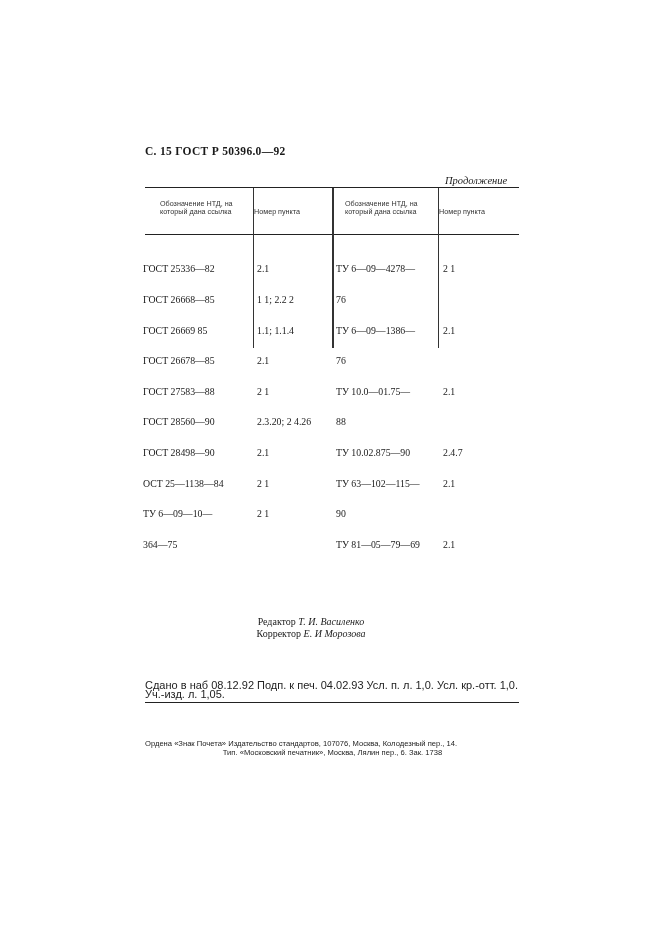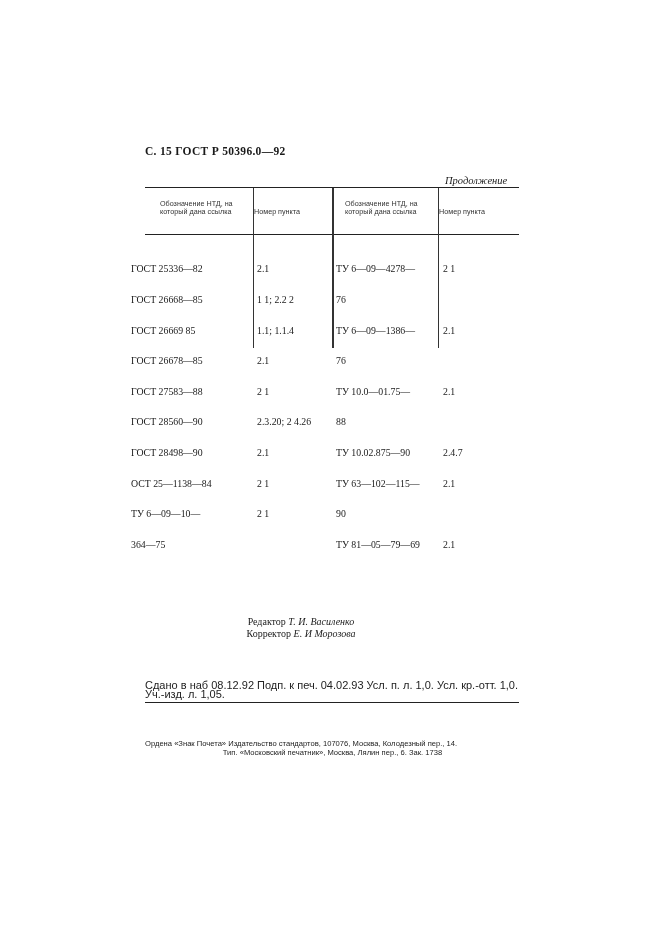--- a/index.html
+++ b/index.html
@@ -6,21 +6,21 @@
   body { width: 661px; height: 935px; position: relative; overflow: hidden;
          font-family: "Liberation Serif", "DejaVu Serif", serif; color: #1a1a1a; }
   .abs { position: absolute; }
   .header { left: 145px; top: 145px; font-size: 11.5px; font-weight: bold; letter-spacing: 0.3px; }
   .cont { left: 445px; top: 175px; font-size: 10.5px; font-style: italic; }
   .rule { background: #222; position: absolute; }
   .vline { background: #333; position: absolute; width: 1px; }
   .th { position: absolute; font-size: 7.2px; text-align: left; line-height: 8px; color: #333;
         font-family: "Liberation Sans", "DejaVu Sans", sans-serif; }
   .col { position: absolute; font-size: 9.8px; line-height: 10.2px; white-space: pre; }
-  .credits { left: 0; width: 602px; top: 616px; text-align: center; font-size: 10px; line-height: 12px; }
+  .credits { left: 10px; width: 602px; top: 616px; text-align: center; font-size: 10px; line-height: 12px; }
   .credits i { font-style: italic; }
   .imprint { left: 145px; top: 681px; font-size: 11px; line-height: 9px; width: 375px;
              font-family: "Liberation Sans", "DejaVu Sans", sans-serif; color: #222; }
   .publisher { left: 145px; top: 707px; font-size: 7.6px; line-height: 9px; width: 375px;
                font-family: "Liberation Sans", "DejaVu Sans", sans-serif; color: #222; margin-top: 32px; }
   .publisher .l2 { text-align: center; }
 </style>
 </head>
 <body>
 
@@ -34,21 +34,21 @@
 
   <div class="vline" style="left:253px; top:188px; height:160px;"></div>
   <div class="vline" style="left:332px; top:188px; height:160px; width:2px;"></div>
   <div class="vline" style="left:438px; top:188px; height:160px;"></div>
 
   <div class="th" style="left:160px; top:200px; width:80px;">Обозначение НТД, на который дана ссылка</div>
   <div class="th" style="left:254px; top:208px; width:78px;">Номер пункта</div>
   <div class="th" style="left:345px; top:200px; width:80px;">Обозначение НТД, на который дана ссылка</div>
   <div class="th" style="left:439px; top:208px; width:80px;">Номер пункта</div>
 
-  <div class="col" style="left:131px; top:244px;">
+  <div class="col" style="left:143px; top:244px;">
     <div>ГОСТ 25336—82</div>
     <div>ГОСТ 26668—85</div>
     <div>ГОСТ 26669 85</div>
     <div>ГОСТ 26678—85</div>
     <div>ГОСТ 27583—88</div>
     <div>ГОСТ 28560—90</div>
     <div>ГОСТ 28498—90</div>
     <div>ОСТ 25—1138—84</div>
     <div>ТУ 6—09—10—</div>
     <div>364—75</div>

